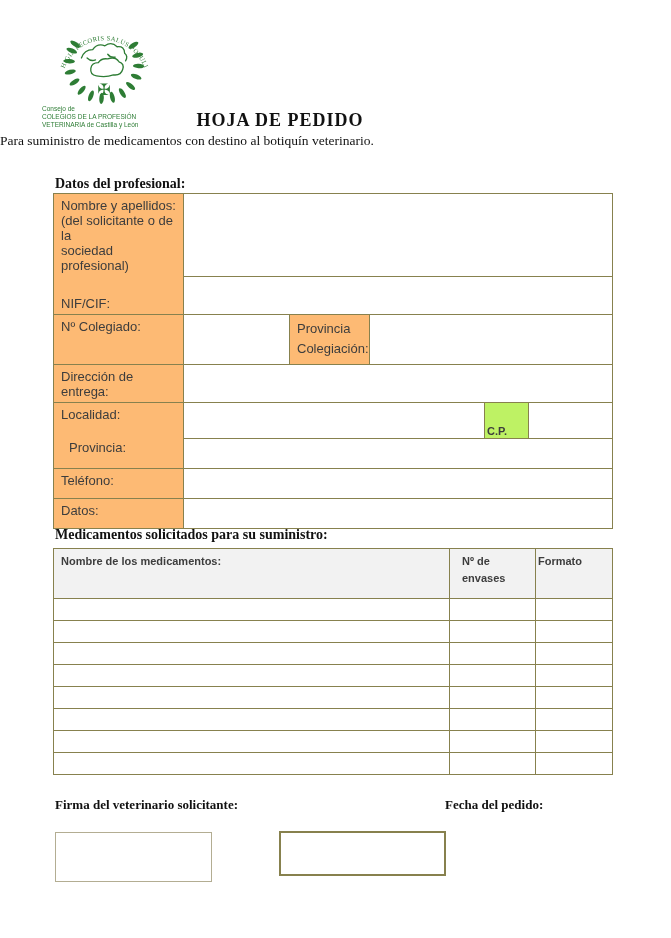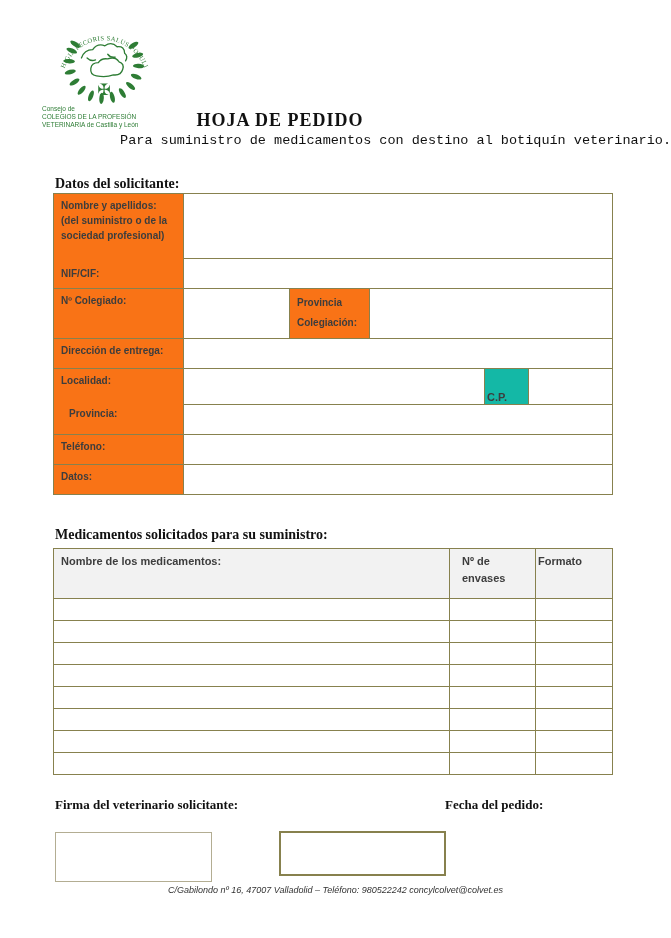--- a/index.html
+++ b/index.html
@@ -10,39 +10,39 @@
   }
   
   .logo-wrap { position:absolute; left:42px; top:12px; width:125px; }
   .logo-svg { display:block; margin-left:4px; }
   .org-lines { margin-top:1px; color:#2e7d35; font-size:6.5px; line-height:8px;
                font-family:"Liberation Sans",sans-serif; }
   
   .title { position:absolute; left:0; top:110px; width:560px; text-align:center;
            font-family:"Liberation Serif",serif; font-weight:bold; font-size:18px;
            letter-spacing:1px; color:#111; }
-  .subtitle { position:absolute; left:0; top:133px; width:671px; text-align:right;
-              font-family:Liberation Mono, monospace; font-size:13.5px; color:#111; }
+  .subtitle { position:absolute; left:0; top:133px; width:671px; text-align:left;
+              font-family:Liberation Serif, serif; font-size:13.5px; color:#111; }
   
   .sec-heading { position:absolute; font-family:"Liberation Serif",serif;
                  font-weight:bold; font-size:14px; color:#111; }
   #heading-datos { left:55px; top:176px; }
   #heading-meds  { left:55px; top:527px; }
   
   table { border-collapse:collapse; table-layout:fixed; }
   td { border:1px solid #87814e; overflow:hidden; }
-  .lbl { background:#f97316; font-weight:bold; font-size:10px; line-height:15px;
+  .lbl { background:#fdba74; font-weight:normal; font-size:13px; line-height:15px;
          color:#3d3d3d; padding:4px 4px 3px 7px; vertical-align:top; }
   .val { background:#ffffff; vertical-align:top; font-size:11px; color:#222; padding:3px 5px; }
   #table-datos { position:absolute; left:53px; top:193px; width:559px; }
   #table-meds  { position:absolute; left:53px; top:548px; width:559px; }
   .nif-label { margin-top:23px; }
   .prov-label { margin-top:18px;margin-left:8px; }
   .two-line div { line-height:20px; }
-  .cp-cell { background:#14b8a6; vertical-align:bottom; font-weight:bold; font-size:11px;
+  .cp-cell { background:#bef264; vertical-align:bottom; font-weight:bold; font-size:11px;
              color:#3d3d3d; padding:1px 1px 1px 2px; }
   .med-head { background:#f2f2f2; font-weight:bold; font-size:11px; line-height:17px;
               color:#3d3d3d; vertical-align:top; padding:4px 6px 3px 7px; }
   .med-head.center { padding-left:2px; padding-right:2px; }
   .med-head.envases { padding-left:12px; }
   
   .sig-label { position:absolute; font-family:"Liberation Serif",serif; font-weight:bold;
                font-size:13px; color:#111; }
   #firma-label { left:55px; top:797px; }
   #fecha-label { left:445px; top:797px; }
@@ -100,36 +100,36 @@
     <div class="org-lines">
       <div>Consejo de</div>
       <div>COLEGIOS DE LA PROFESIÓN</div>
       <div>VETERINARIA de Castilla y León</div>
     </div>
   </div>
 
   <div class="title">HOJA DE PEDIDO</div>
   <div class="subtitle">Para suministro de medicamentos con destino al botiquín veterinario.</div>
 
-  <div id="heading-datos" class="sec-heading">Datos del solicitante:</div>
+  <div id="heading-datos" class="sec-heading">Datos del profesional:</div>
 
   <table id="table-datos">
     <colgroup>
       <col style="width:130px">
         <col style="width:106px">
         <col style="width:80px">
       <col style="width:115px">
         <col style="width:44px">
         <col style="width:84px">
     </colgroup>
     <tbody>
         <tr style="height:65px">
       <td class="lbl" rowspan="2">
         <div>Nombre y apellidos:</div>
-        <div>(del suministro o de la</div>
+        <div>(del solicitante o de la</div>
         <div>sociedad profesional)</div>
         <div class="nif-label">NIF/CIF:</div>
       </td>
       <td class="val" colspan="5"></td>
     </tr>
     <tr style="height:30px">
       <td class="val" colspan="5"></td>
     </tr>
     <tr style="height:50px">
       <td class="lbl">
@@ -232,15 +232,14 @@
       <td class="val"></td>
     </tr>
   </tbody>
     </table>
 
   <div id="firma-label" class="sig-label">Firma del veterinario solicitante:</div>
   <div id="fecha-label" class="sig-label">Fecha del pedido:</div>
   <div id="firma-box"></div>
   <div id="fecha-box"></div>
 
-  <div class="footer">C/Gabilondo nº 16,  47007 Valladolid – Teléfono: 980522242 concylcolvet@colvet.es</div>
 
 </div>
 
 </body></html>

